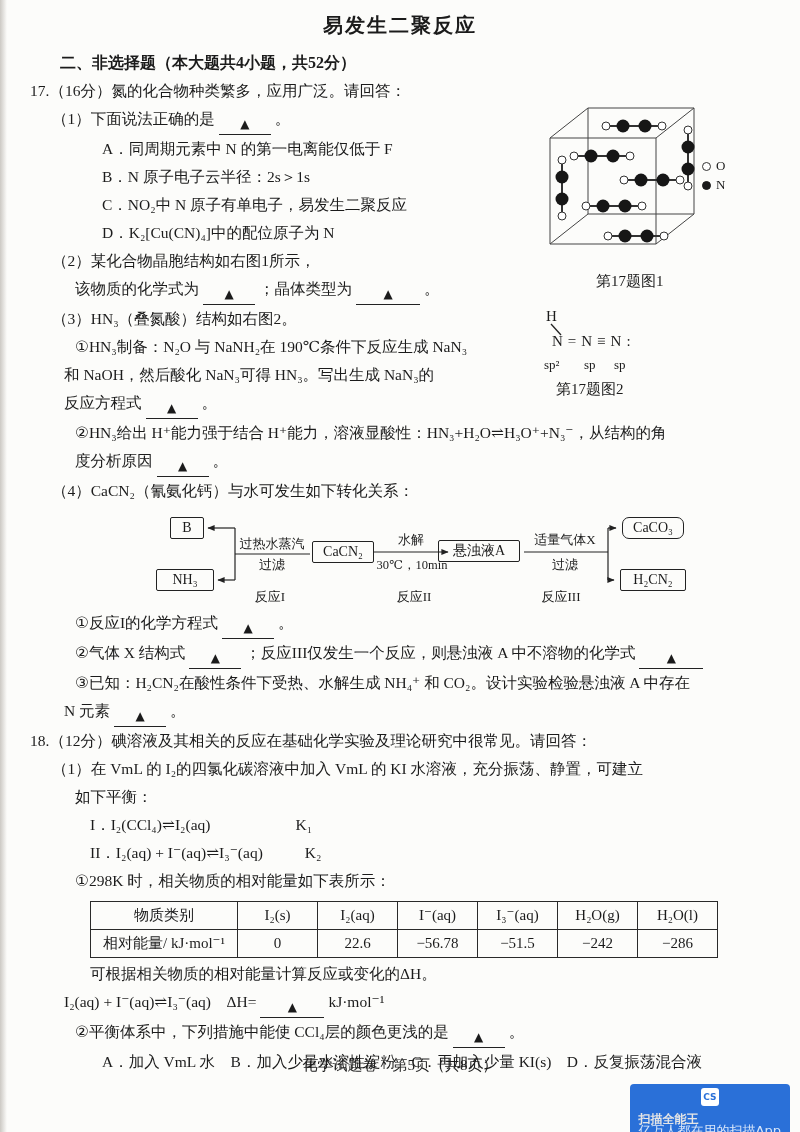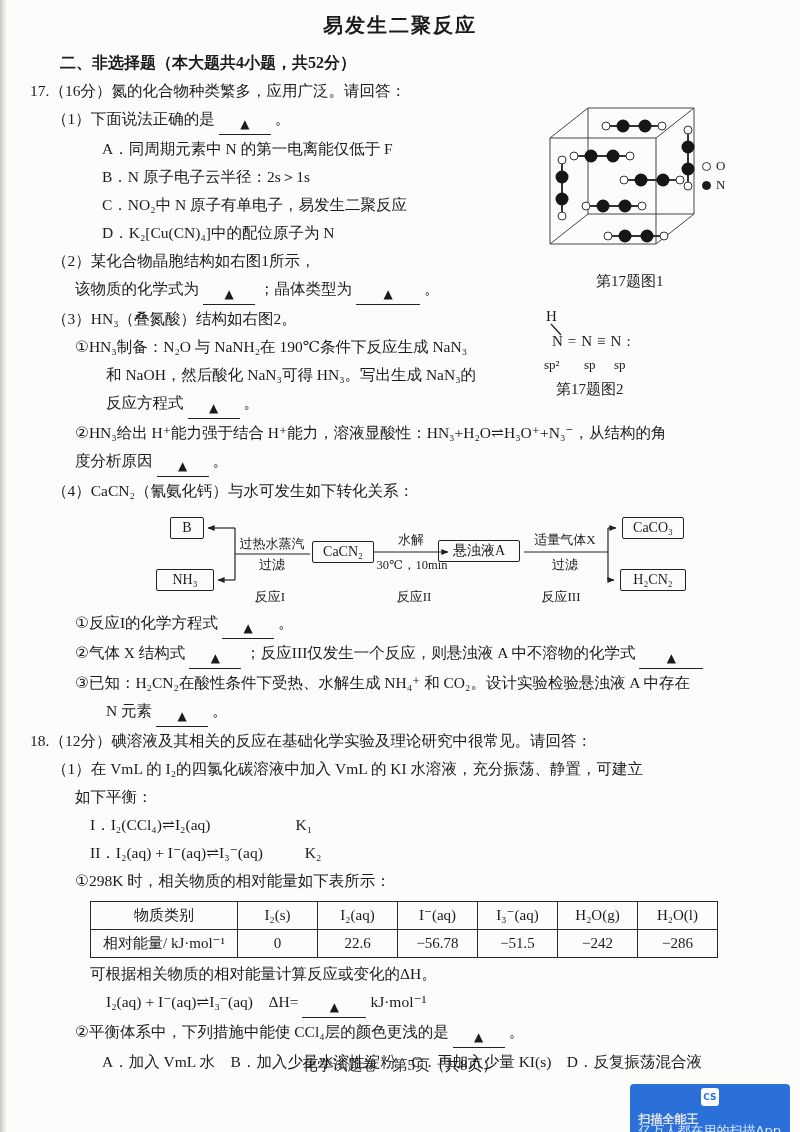--- a/index.html
+++ b/index.html
@@ -6,21 +6,21 @@
   html,body{width:800px;height:1132px;}
   body{position:relative;background:#efeeea;font-family:"Liberation Serif","DejaVu Serif","DejaVu Sans",serif;color:#1b1b1b;}
   .page{position:absolute;inset:0;background:#fcfcfa;overflow:hidden;}
   .page::before{content:"";position:absolute;left:0;top:0;bottom:0;width:7px;background:linear-gradient(90deg,#ccc9c4,rgba(255,255,255,0));z-index:5;}
   .title{text-align:center;font-size:20px;font-weight:bold;letter-spacing:2px;padding:12px 0 10px;}
   .content{padding:0 30px;position:relative;}
   .line{line-height:28px;font-size:15.5px;white-space:nowrap;}
   .sechead{margin-left:30px;font-weight:bold;font-size:16px;}
   .i1{margin-left:22px;}
   .i2{margin-left:45px;}
-  .i3{margin-left:76px;}
+  .i3{margin-left:34px;}
   .i4{margin-left:60px;}
   .iopt{margin-left:72px;}
   .blank{display:inline-block;min-width:52px;border-bottom:1.4px solid #222;text-align:center;margin:0 4px;vertical-align:-4px;height:20px;line-height:18px;font-size:12px;font-family:"DejaVu Sans",sans-serif;}
   .blank-wide{min-width:64px;}
   .kconst{}
   .gap1{margin-left:85px;}
   .gap2{margin-left:42px;}
   .etable{border-collapse:collapse;margin:6px 0 2px 60px;}
   .etable td{border:1.3px solid #2a2a2a;padding:3px 10px;font-size:15px;text-align:center;line-height:21px;min-width:80px;}
   .etable td:first-child{padding:3px 12px;}
@@ -153,21 +153,21 @@
         <line class="fl" x1="344" y1="43" x2="418" y2="43" marker-end="url(#ah)"></line>
         <line class="fl" x1="494" y1="43" x2="578" y2="43"></line>
         <line class="fl" x1="578" y1="19" x2="578" y2="71"></line>
         <line class="fl" x1="578" y1="19" x2="586" y2="19" marker-end="url(#ah)"></line>
         <line class="fl" x1="578" y1="71" x2="584" y2="71" marker-end="url(#ah)"></line>
       </svg>
       <div class="fbox" style="left:140px;top:8px;width:34px;">B</div>
       <div class="fbox" style="left:126px;top:60px;width:58px;">NH₃</div>
       <div class="fbox" style="left:282px;top:32px;width:62px;">CaCN₂</div>
       <div class="fbox" style="left:408px;top:31px;width:82px;">悬浊液A</div>
-      <div class="fbox" style="left:592px;top:8px;width:62px;">CaCO₃</div>
+      <div class="fbox" style="left:592px;top:8px;width:62px;border-radius:7px;">CaCO₃</div>
       <div class="fbox" style="left:590px;top:60px;width:66px;">H₂CN₂</div>
       <div class="ftext" style="left:203px;top:27px;width:78px;">过热水蒸汽</div>
       <div class="ftext" style="left:212px;top:48px;width:60px;">过滤</div>
       <div class="ftext" style="left:346px;top:23px;width:70px;">水解</div>
       <div class="ftext small" style="left:332px;top:49px;width:100px;">30℃，10min</div>
       <div class="ftext" style="left:492px;top:23px;width:86px;">适量气体X</div>
       <div class="ftext" style="left:502px;top:48px;width:66px;">过滤</div>
       <div class="ftext" style="left:210px;top:80px;width:60px;">反应I</div>
       <div class="ftext" style="left:352px;top:80px;width:64px;">反应II</div>
       <div class="ftext" style="left:496px;top:80px;width:70px;">反应III</div>

